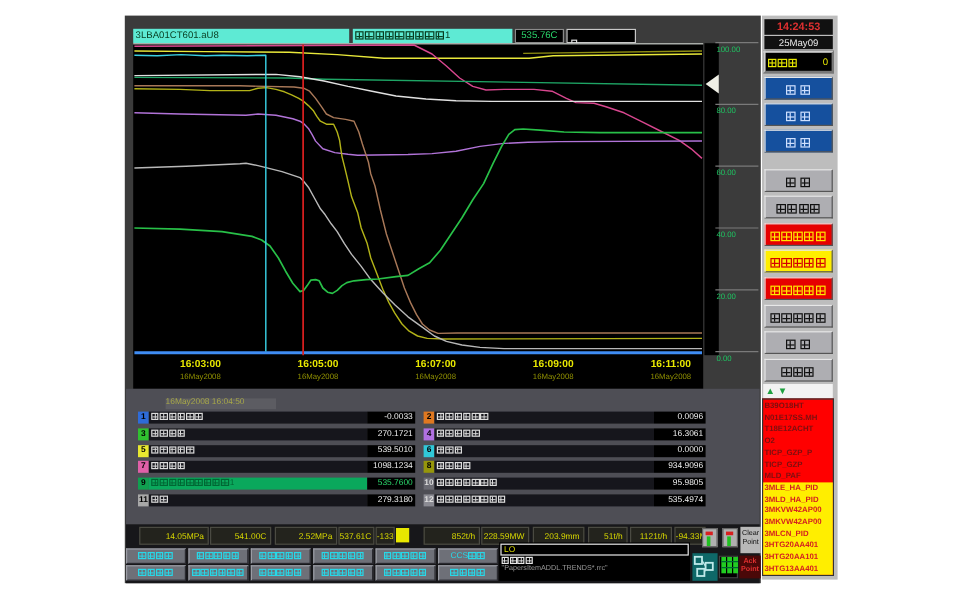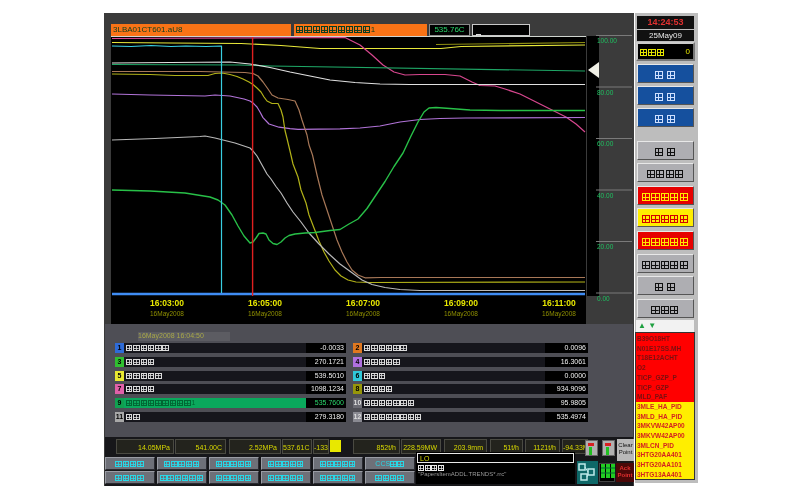--- a/index.html
+++ b/index.html
@@ -2,21 +2,21 @@
 <html><head><meta charset="utf-8"><style>
 *{margin:0;padding:0;box-sizing:border-box}
 html,body{width:800px;height:500px;background:#fff;font-family:"Liberation Sans",sans-serif;overflow:hidden}
 .ab{position:absolute}
 i{display:inline-block;width:.92em;height:.88em;border:.1em solid;background:
  linear-gradient(currentColor,currentColor) 50% 55%/100% .12em no-repeat,
  linear-gradient(currentColor,currentColor) 45% 50%/.12em 100% no-repeat;
  vertical-align:-12%;margin-right:.12em}
 .scr{left:104px;top:13px;width:530px;height:473px;background:#3b3b3b}
 .sbar{left:635px;top:13px;width:63px;height:470px;background:#bdbdbd}
-.gb{background:#f97316;top:24px;height:12px;color:#083d20;font-size:8px;line-height:11px}
+.gb{background:#5eead4;top:24px;height:12px;color:#083d20;font-size:8px;line-height:11px}
 .blk{background:#000}
 .leg{font-size:7px;color:#e8e8e8}
 .leg .num{width:9px;text-align:center;font-weight:bold;color:#000;float:left;height:10px;line-height:10px;font-size:7px}
 .leg .nm{float:left;background:#16161c;height:10px;padding-left:2px;color:#dcdcdc;line-height:10px}
 .leg .vl{float:left;background:#000;height:10px;text-align:right;padding-right:2px;line-height:10px;color:#f0f0f0}
 .sb{left:637px;width:57px;height:19px;text-align:center;font-size:9px;line-height:18px;color:#101010;background:#aeaeb2;border-top:1px solid #e8e8e8;border-left:1px solid #e8e8e8;border-right:1px solid #555;border-bottom:1px solid #555}
 .sb.bl{background:#15509e;color:#cfe0ff}
 .sb.rd{background:#e60000;color:#ffe800}
 .sb.yl{background:#ffee00;color:#d40000}
 .stx{overflow:hidden;white-space:nowrap;color:#d8d800;font-size:7px;line-height:15px;text-align:right;padding-right:3px;background:#23231d;border:1px solid #4a4a42;top:439px;height:15px}

